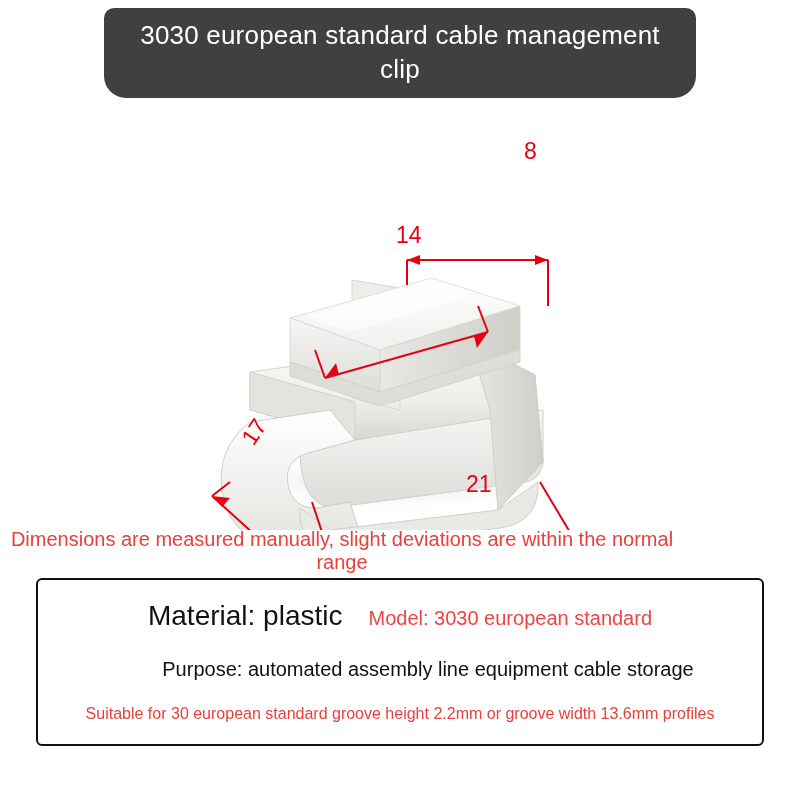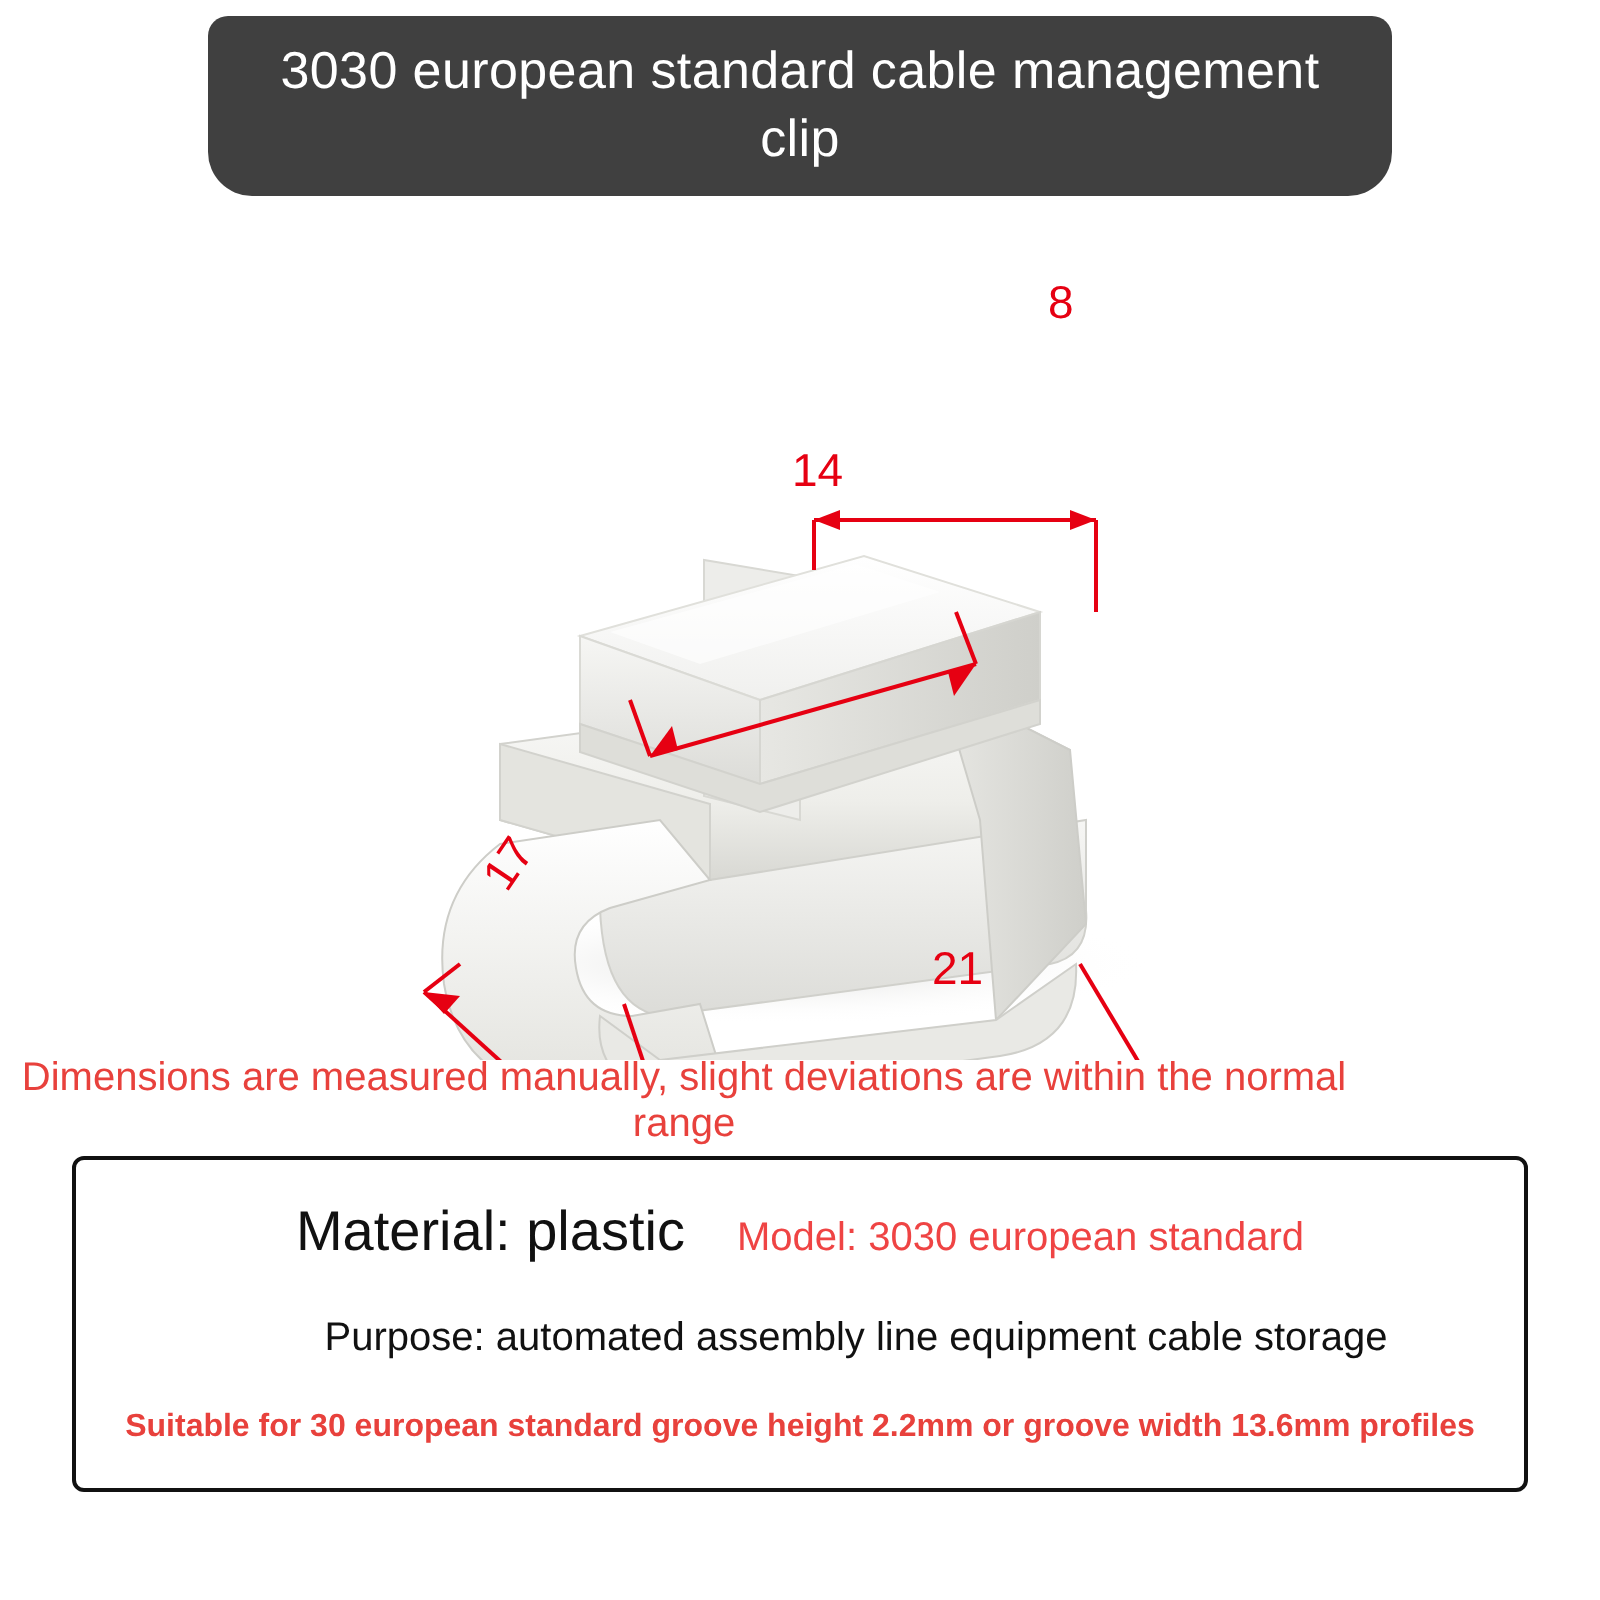--- a/index.html
+++ b/index.html
@@ -122,21 +122,20 @@
     margin-left: 28px;
   }
   .suitable {
     position: absolute;
     left: 0;
     top: 125px;
     width: 100%;
     text-align: center;
     font-size: 16px;
     color: #e8413c;
-    font-weight: bold;
   }
 </style>
 </head>
 <body>
 
 <div class="banner">
   <div class="banner-title">3030 european standard cable management clip</div>
 </div>
 
 <div class="product-area">

